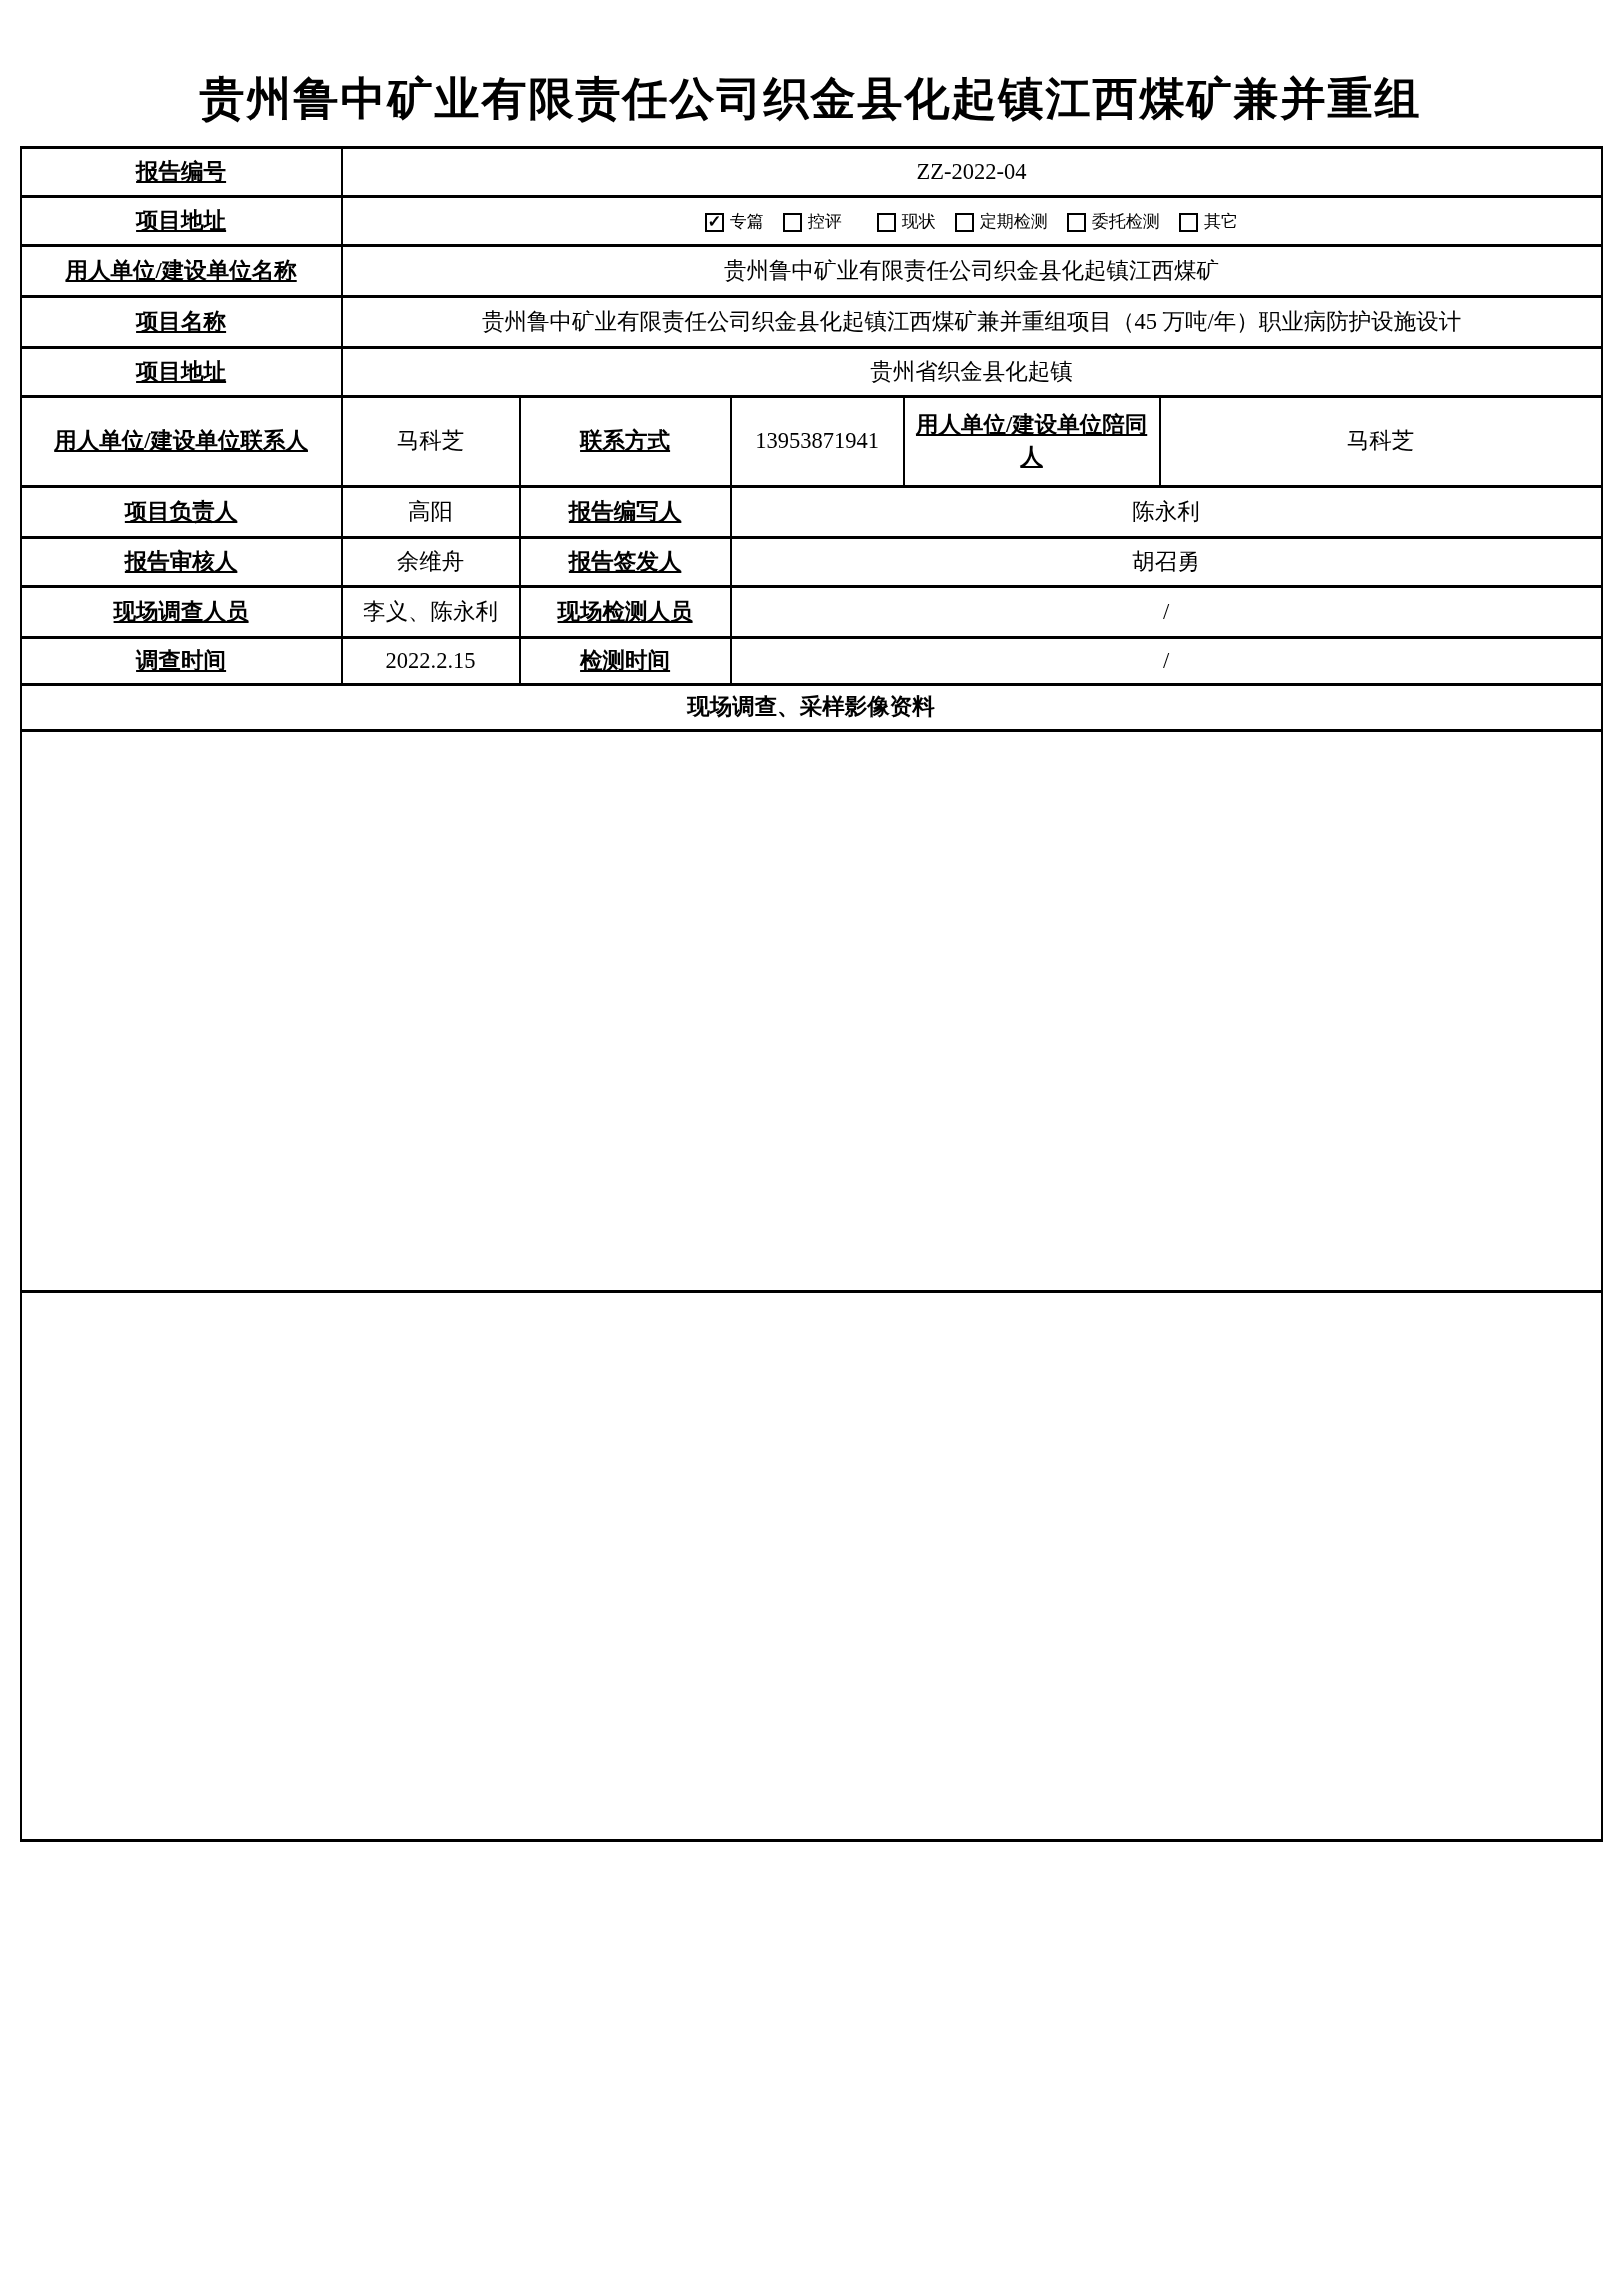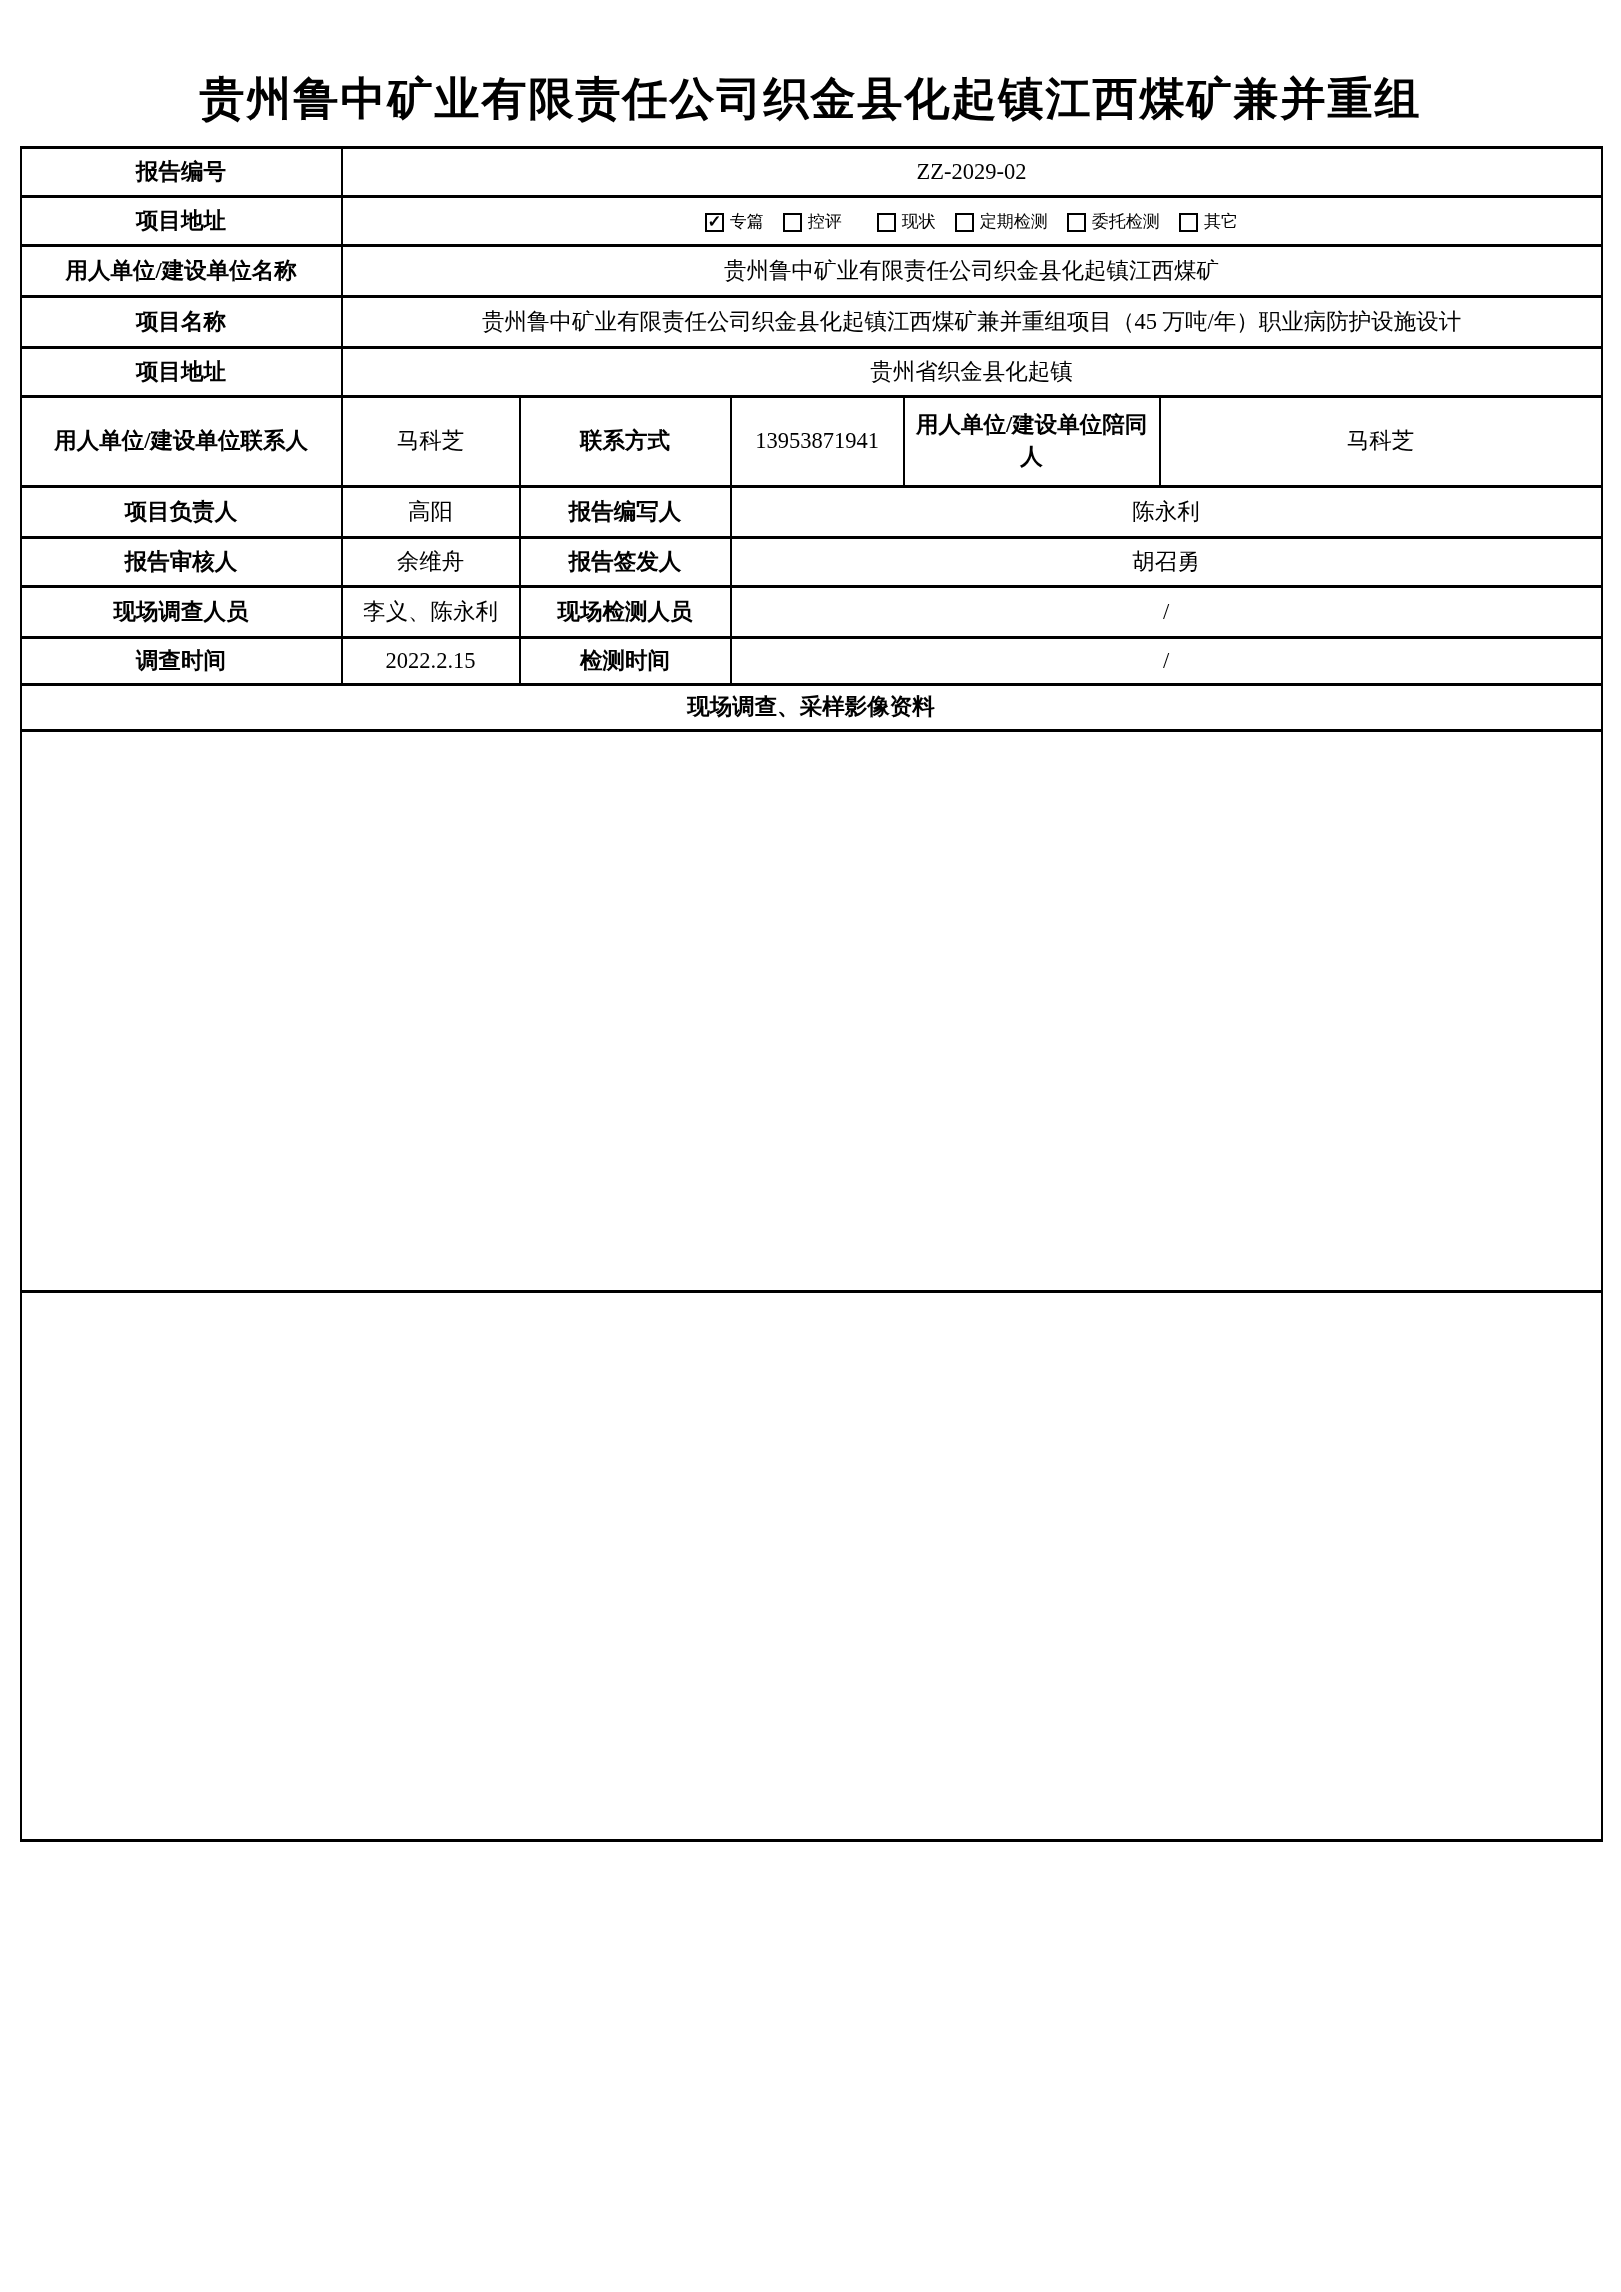--- a/index.html
+++ b/index.html
@@ -37,21 +37,21 @@
     border: 2px solid #000;
     border-top-width: 3.9px;
     border-bottom-width: 3.9px;
     text-align: center;
     vertical-align: middle;
     padding: 2px 7.8px;
     font-size: 22.5px;
     line-height: 1.45;
     overflow: hidden;
   }
-  td.lab { font-weight: bold; }
+  td.lab { font-weight: bold; text-decoration: underline; }
   td.hdr { font-weight: bold; margin-top: 37px; }
   tr.h48 td { height: 47px; }
   tr.h50 td { height: 49px; }
   tr.h52 td { height: 51px; }
   tr.h92 td { height: 90px; }
   tr.h47 td { height: 46px; }
   tr.h572 td { height: 561px; }
   tr.h560 td { height: 549px; }
   
   .cb-row { white-space: nowrap; }
@@ -90,21 +90,21 @@
     <col style="width:178px">
     <col style="width:211px">
     <col style="width:173px">
     <col style="width:256px">
     <col style="width:442px">
   </colgroup>
 
   <tbody>
       <tr class="h50">
     <td class="lab">报告编号</td>
-    <td colspan="5">ZZ-2029-02</td>
+    <td colspan="5">ZZ-2022-04</td>
   </tr>
 
   <tr class="h50">
     <td class="lab">项目地址</td>
     <td colspan="5" class="cb-row"><span class="cb-item">
             <span class="cb-box">✓</span>
             <span class="cb-label">专篇</span>
           </span><span class="cb-item">
             <span class="cb-box"></span>
             <span class="cb-label">控评</span>

